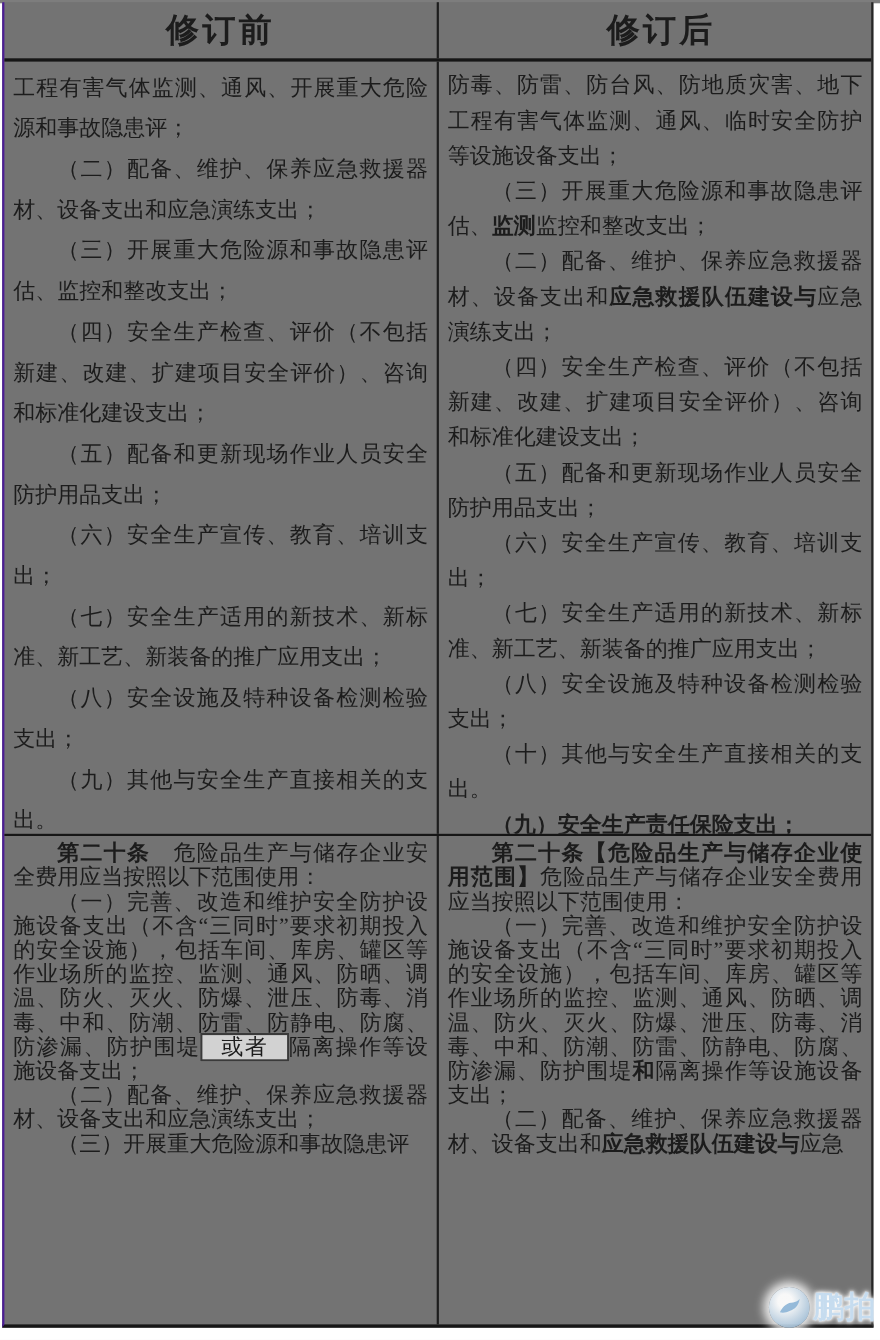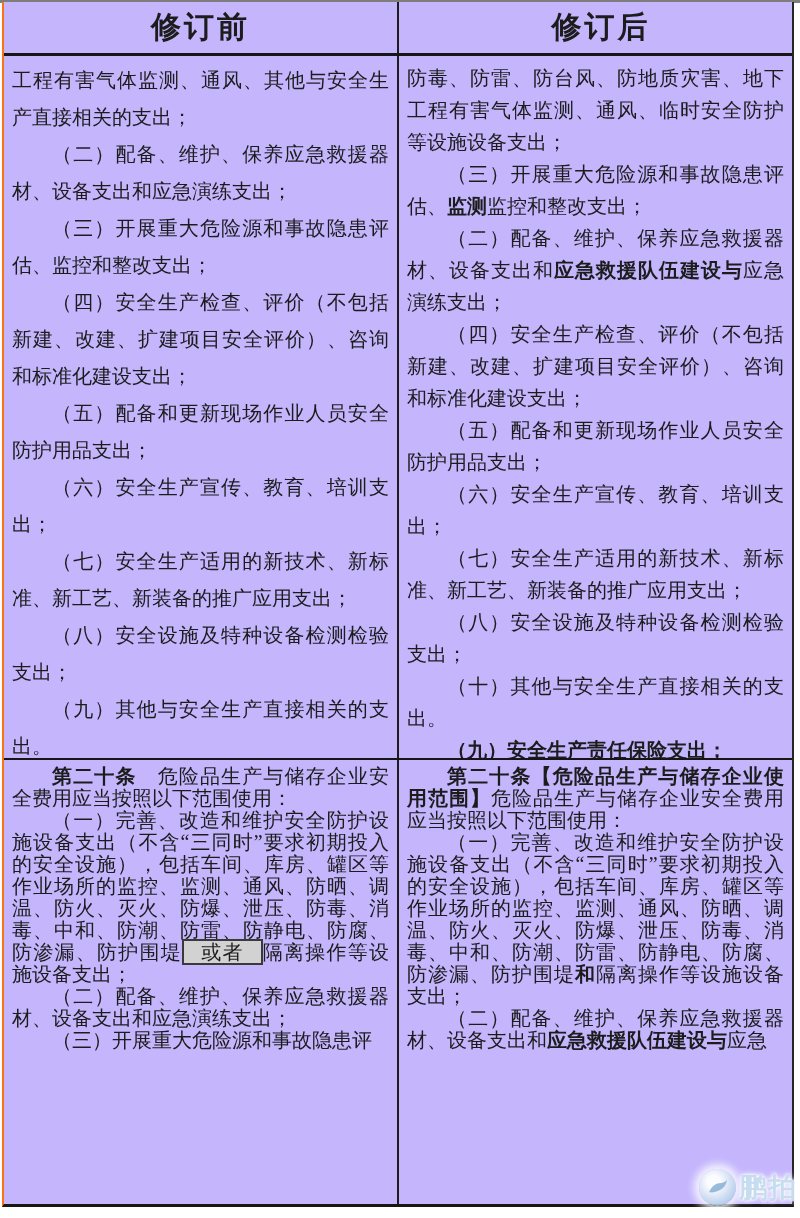--- a/index.html
+++ b/index.html
@@ -9,26 +9,26 @@
     font-family:"Liberation Serif","DejaVu Serif",serif;
     color:#1c1c1c;
   }
   
   #page::before{
     content:""; position:absolute; left:0; top:0; width:800px; height:3px;
     background:#7d7d7d;
   }
   .tbl{
     position:absolute; left:2px; top:2px; width:788px; height:1202px;
-    border-left:2px solid #f97316; border-right:2px solid #262626;
+    border-left:2px solid #4c1d95; border-right:2px solid #262626;
     border-bottom:3px solid #161616;
     display:grid;
     grid-template-columns:1fr 2px 1fr;
     grid-template-rows:51px 3px 702px 2px 1fr;
-    background:#c4b5fd;
+    background:#737373;
   }
   .vdiv{ background:#1d1d1d; grid-column:2; }
   .hdiv{ background:#161616; grid-column:1 / span 3; }
   .hd{
     display:flex; align-items:center; justify-content:center;
     font-weight:bold; font-size:30px; letter-spacing:3px;
   }
   .cell{
     padding:6px 8px 0 8px;
     font-size:20px;
@@ -43,21 +43,21 @@
   .lh335{ line-height:22px; padding-top:5px; }
   .seg-bold{ font-weight:bold; }
   .seg-boxed{
     background:#d2d2d2;
     border:2px solid #3a3a3a;
     padding:0 17px;
   }
   
   .watermark{
     position:absolute; right:3px; bottom:11px;
-    display:flex; align-items:flex-start; gap:3px;
+    display:flex; align-items:flex-end; gap:3px;
     pointer-events:none;
   }
   .wm-circle{
     width:37px; height:37px; border-radius:50%;
     background:radial-gradient(circle at 40% 35%, rgba(255,255,255,0.95) 20%, rgba(178,207,231,0.88) 75%);
     box-shadow:0 0 9px 5px rgba(255,255,255,0.85);
     display:flex; align-items:center; justify-content:center;
   }
   .wm-text{
     font-size:28px; font-weight:bold; letter-spacing:1px;
@@ -72,21 +72,21 @@
 <div id="page">
   <div class="tbl">
 
     <div class="hd" style="grid-column:1; grid-row:1;">修订前</div>
     <div class="vdiv" style="grid-row:1;"></div>
     <div class="hd" style="grid-column:3; grid-row:1;margin-left:11px;">修订后</div>
 
     <div class="hdiv" style="grid-row:2;"></div>
 
     <div class="cell lh37" style="grid-column:1; grid-row:3;">
-        <p><span>工程有害气体监测、通风、其他与安全生产直接相关的支出；</span></p>
+        <p><span>工程有害气体监测、通风、开展重大危险源和事故隐患评；</span></p>
         <p class="ind"><span>（二）配备、维护、保养应急救援器材、设备支出和应急演练支出；</span></p>
         <p class="ind"><span>（三）开展重大危险源和事故隐患评估、监控和整改支出；</span></p>
         <p class="ind"><span>（四）安全生产检查、评价（不包括新建、改建、扩建项目安全评价）、咨询和标准化建设支出；</span></p>
         <p class="ind"><span>（五）配备和更新现场作业人员安全防护用品支出；</span></p>
         <p class="ind"><span>（六）安全生产宣传、教育、培训支出；</span></p>
         <p class="ind"><span>（七）安全生产适用的新技术、新标准、新工艺、新装备的推广应用支出；</span></p>
         <p class="ind"><span>（八）安全设施及特种设备检测检验支出；</span></p>
         <p class="ind"><span>（九）其他与安全生产直接相关的支出。</span></p>
       </div>
     <div class="vdiv" style="grid-row:3;"></div>

